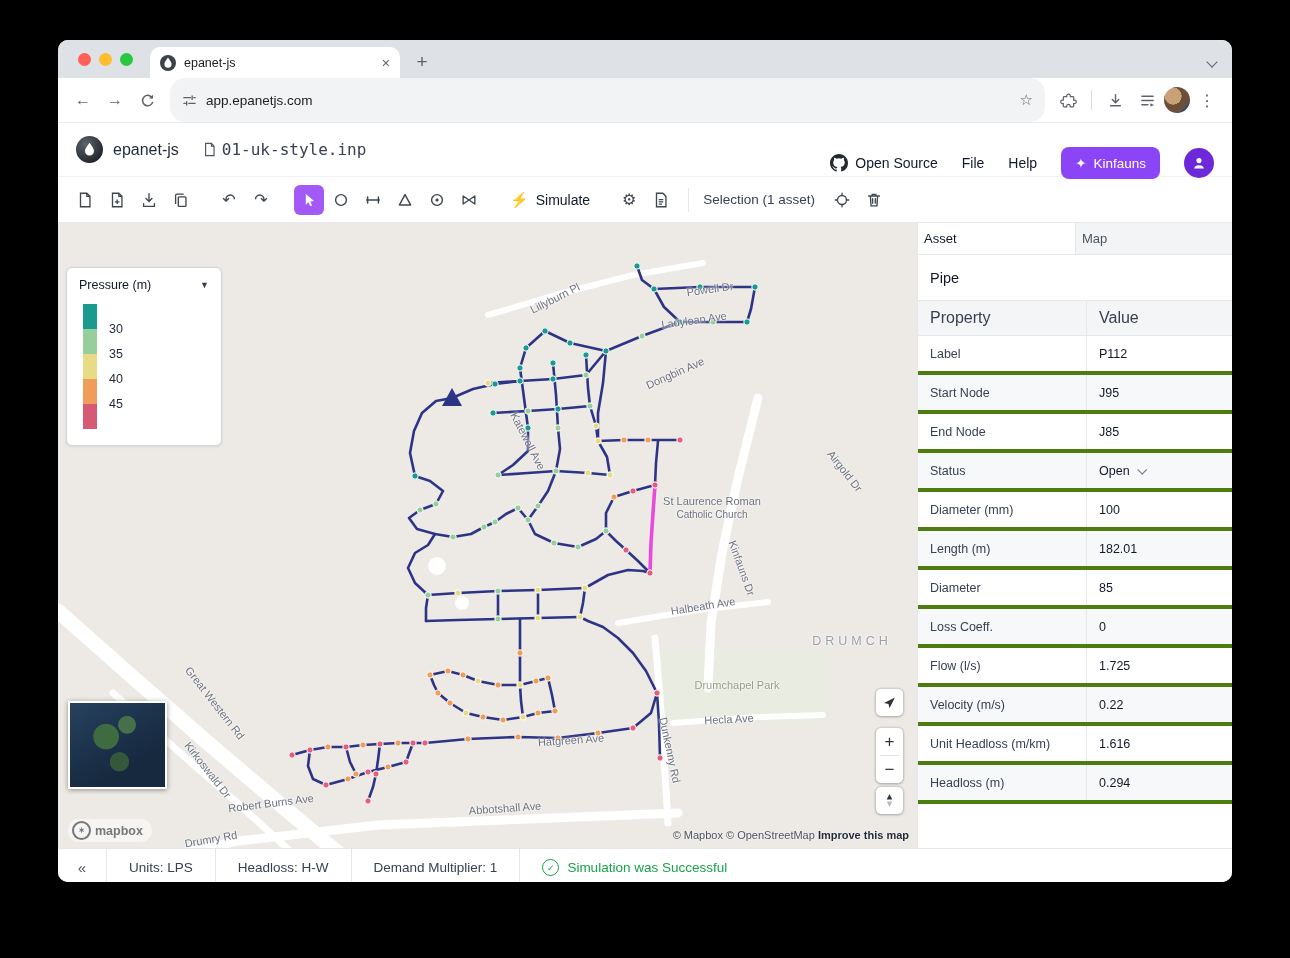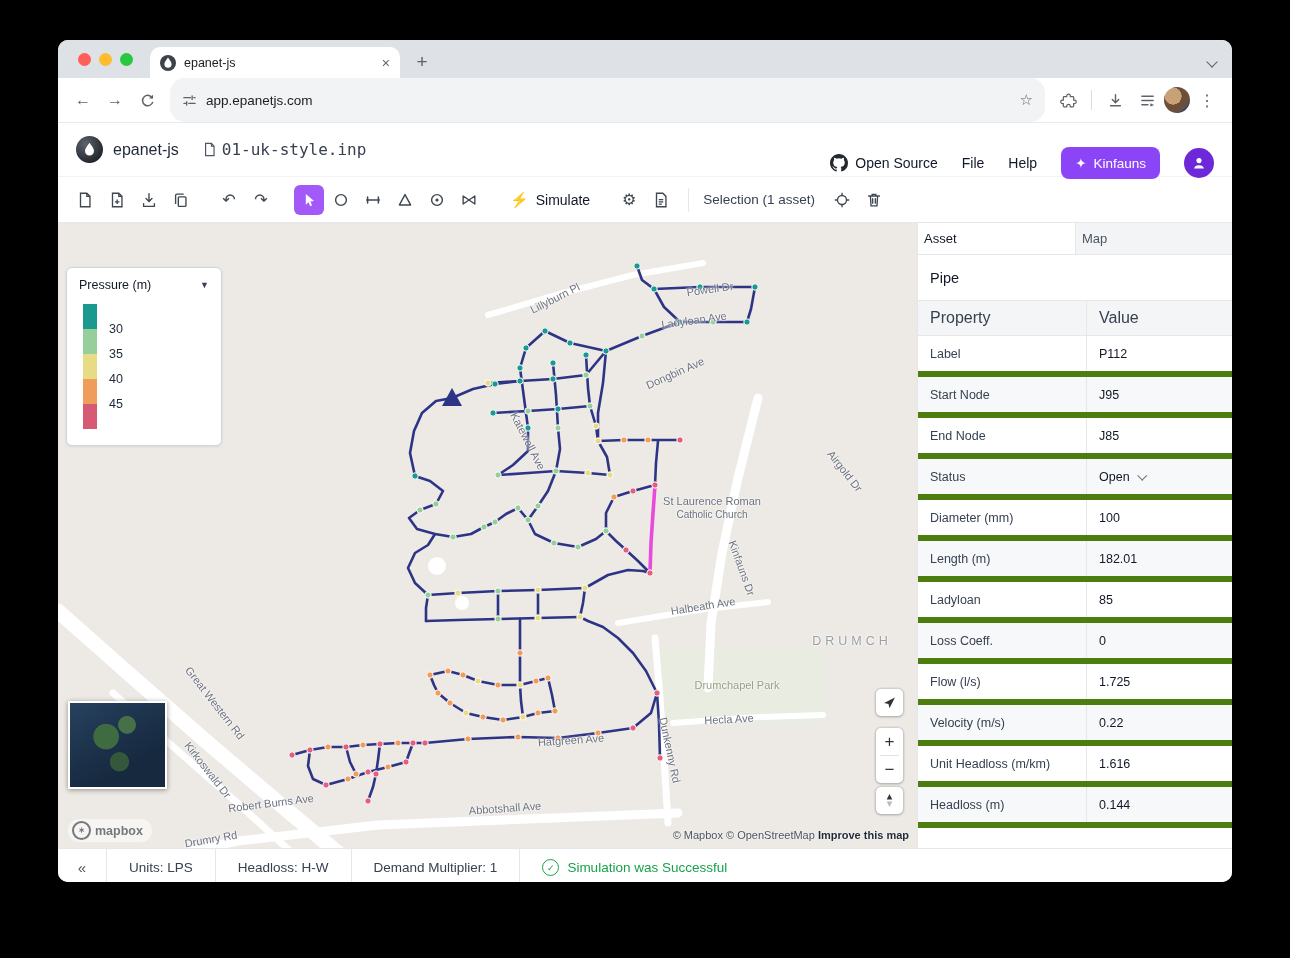--- a/index.html
+++ b/index.html
@@ -94,21 +94,21 @@
   
   .panel{width:315px;border-left:1px solid #e5e7eb;background:#fff;display:flex;flex-direction:column;flex:none;}
   .ptabs{height:31px;display:flex;border-bottom:1px solid #e5e7eb;font-size:13px;}
   .ptab{flex:1;display:flex;align-items:center;padding-left:6px;color:#111827;background:#fff;}
   .ptab.inactive{background:#f3f4f6;border-left:1px solid #e5e7eb;color:#4b5563;}
   .psubtitle{height:45px;display:flex;align-items:center;padding-left:12px;font-size:14.5px;color:#111827;}
   .thead{height:34px;display:flex;align-items:center;background:#f4f5f6;border-top:1px solid #e5e7eb;border-bottom:1px solid #e5e7eb;
     font-size:16px;color:#374151;}
   .cname{width:156px;padding-left:12px;border-right:1px solid #e5e7eb;align-self:stretch;display:flex;align-items:center;}
   .cval{flex:1;padding-left:12px;align-self:stretch;display:flex;align-items:center;gap:8px;}
-  .prow{height:35px;display:flex;align-items:center;border-bottom:6px solid #4d7c0f;font-size:12.5px;}
+  .prow{height:35px;display:flex;align-items:center;border-bottom:4px solid #4d7c0f;font-size:12.5px;}
   .prow.alt{background:#f7f8f9;}
   .prow .cname{color:#374151;}
   .prow .cval{color:#111827;}
   .dropchev{display:inline-block;width:6px;height:6px;border-right:1.4px solid #6b7280;border-bottom:1.4px solid #6b7280;
     transform:rotate(45deg) translateY(-1px);}
   
   .statusbar{height:37px;background:#fff;border-top:1px solid #e5e7eb;display:flex;align-items:stretch;font-size:13.5px;color:#374151;}
   .collapse{width:48px;display:flex;align-items:center;justify-content:center;border-right:1px solid #e5e7eb;color:#4b5563;font-size:15px;}
   .sitem{display:flex;align-items:center;padding:0 22px;border-right:1px solid #e5e7eb;white-space:nowrap;}
   .sitem.ok{color:#16a34a;gap:8px;border-right:none;}
@@ -603,21 +603,21 @@
               <span>100</span>
             </div>
           </div>
           <div class="prow alt">
             <div class="cname">Length (m)</div>
             <div class="cval">
               <span>182.01</span>
             </div>
           </div>
           <div class="prow">
-            <div class="cname">Ladyloan</div>
+            <div class="cname">Diameter</div>
             <div class="cval">
               <span>85</span>
             </div>
           </div>
           <div class="prow alt">
             <div class="cname">Loss Coeff.</div>
             <div class="cval">
               <span>0</span>
             </div>
           </div>
@@ -635,21 +635,21 @@
           </div>
           <div class="prow">
             <div class="cname">Unit Headloss (m/km)</div>
             <div class="cval">
               <span>1.616</span>
             </div>
           </div>
           <div class="prow alt">
             <div class="cname">Headloss (m)</div>
             <div class="cval">
-              <span>0.144</span>
+              <span>0.294</span>
             </div>
           </div>
         </div>
     </div>
   </div>
 
   <div class="statusbar">
     <div class="collapse">«</div>
     <div class="sitem">Units: LPS</div>
     <div class="sitem">Headloss: H-W</div>

